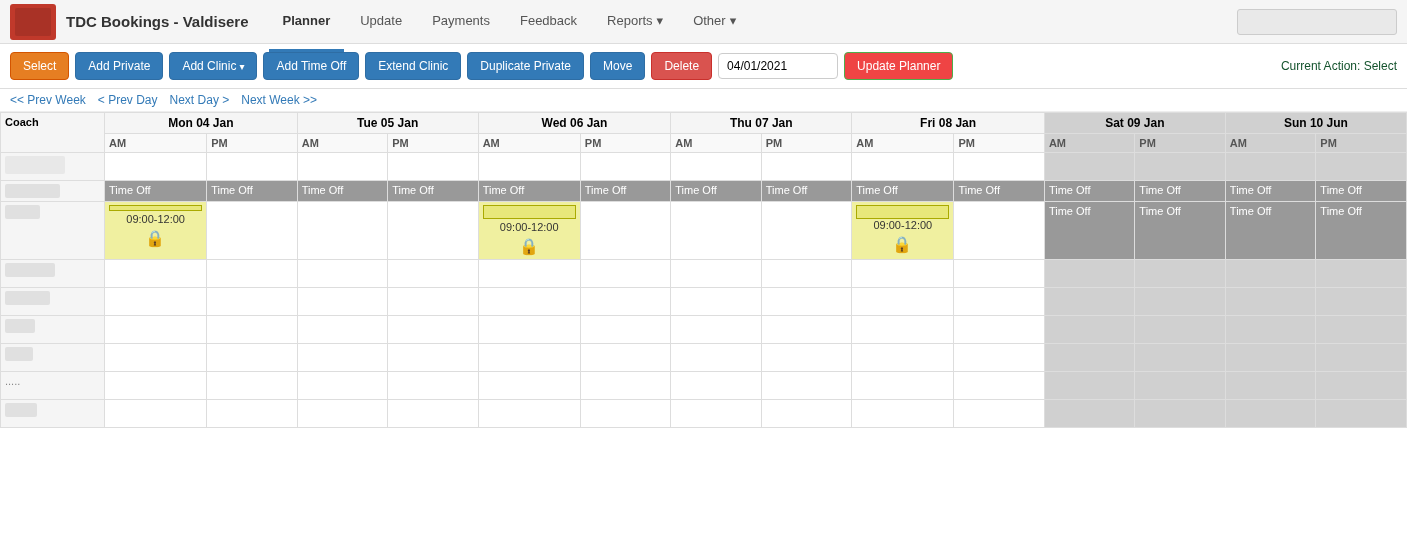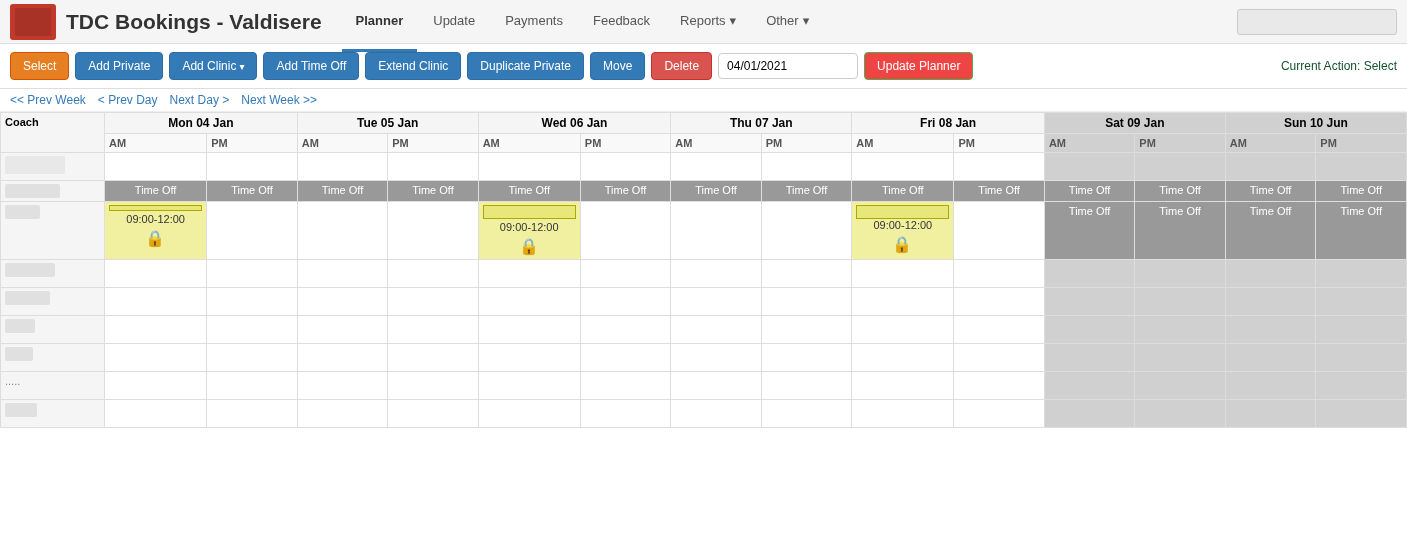--- a/index.html
+++ b/index.html
@@ -25,21 +25,21 @@
       margin-right: 10px;
       flex-shrink: 0;
     }
     .logo-inner {
       width: 36px;
       height: 28px;
       background: #a93226;
       border-radius: 2px;
     }
     .app-title {
-      font-size: 21px;
+      font-size: 15px;
       font-weight: bold;
       color: #333;
       margin-right: 20px;
       white-space: nowrap;
     }
     .nav-items {
       display: flex;
       align-items: center;
       gap: 2px;
       flex: 1;
@@ -94,21 +94,21 @@
     .btn-blue { background: #337ab7; color: #fff; border-color: #2e6da4; }
     .btn-red { background: #d9534f; color: #fff; border-color: #c9302c; }
     .btn-green { background: #ef4444; color: #fff; border-color: #4cae4c; }
     .btn-dropdown { display: flex; align-items: center; gap: 3px; }
     .btn-dropdown .caret { font-size: 10px; }
     .date-input {
       padding: 5px 8px;
       border: 1px solid #ccc;
       border-radius: 4px;
       font-size: 12px;
-      width: 140px;
+      width: 120px;
     }
     .current-action {
       margin-left: auto;
       font-size: 12px;
       color: #14532d;
       white-space: nowrap;
     }
 
     
     .nav-links {
@@ -167,21 +167,20 @@
     .coach-name {
       background: #e8e8e8;
       height: 18px;
       border-radius: 2px;
       width: 60px;
     }
     .time-off-cell {
       background: #999;
       color: #fff;
       font-size: 11px;
-      text-align: center;
       padding: 4px 2px;
     }
     .clinic-cell {
       background: #f0f0a0;
       border: 2px solid #d4d400;
       min-height: 80px;
       position: relative;
       padding: 4px;
     }
     .clinic-time {

